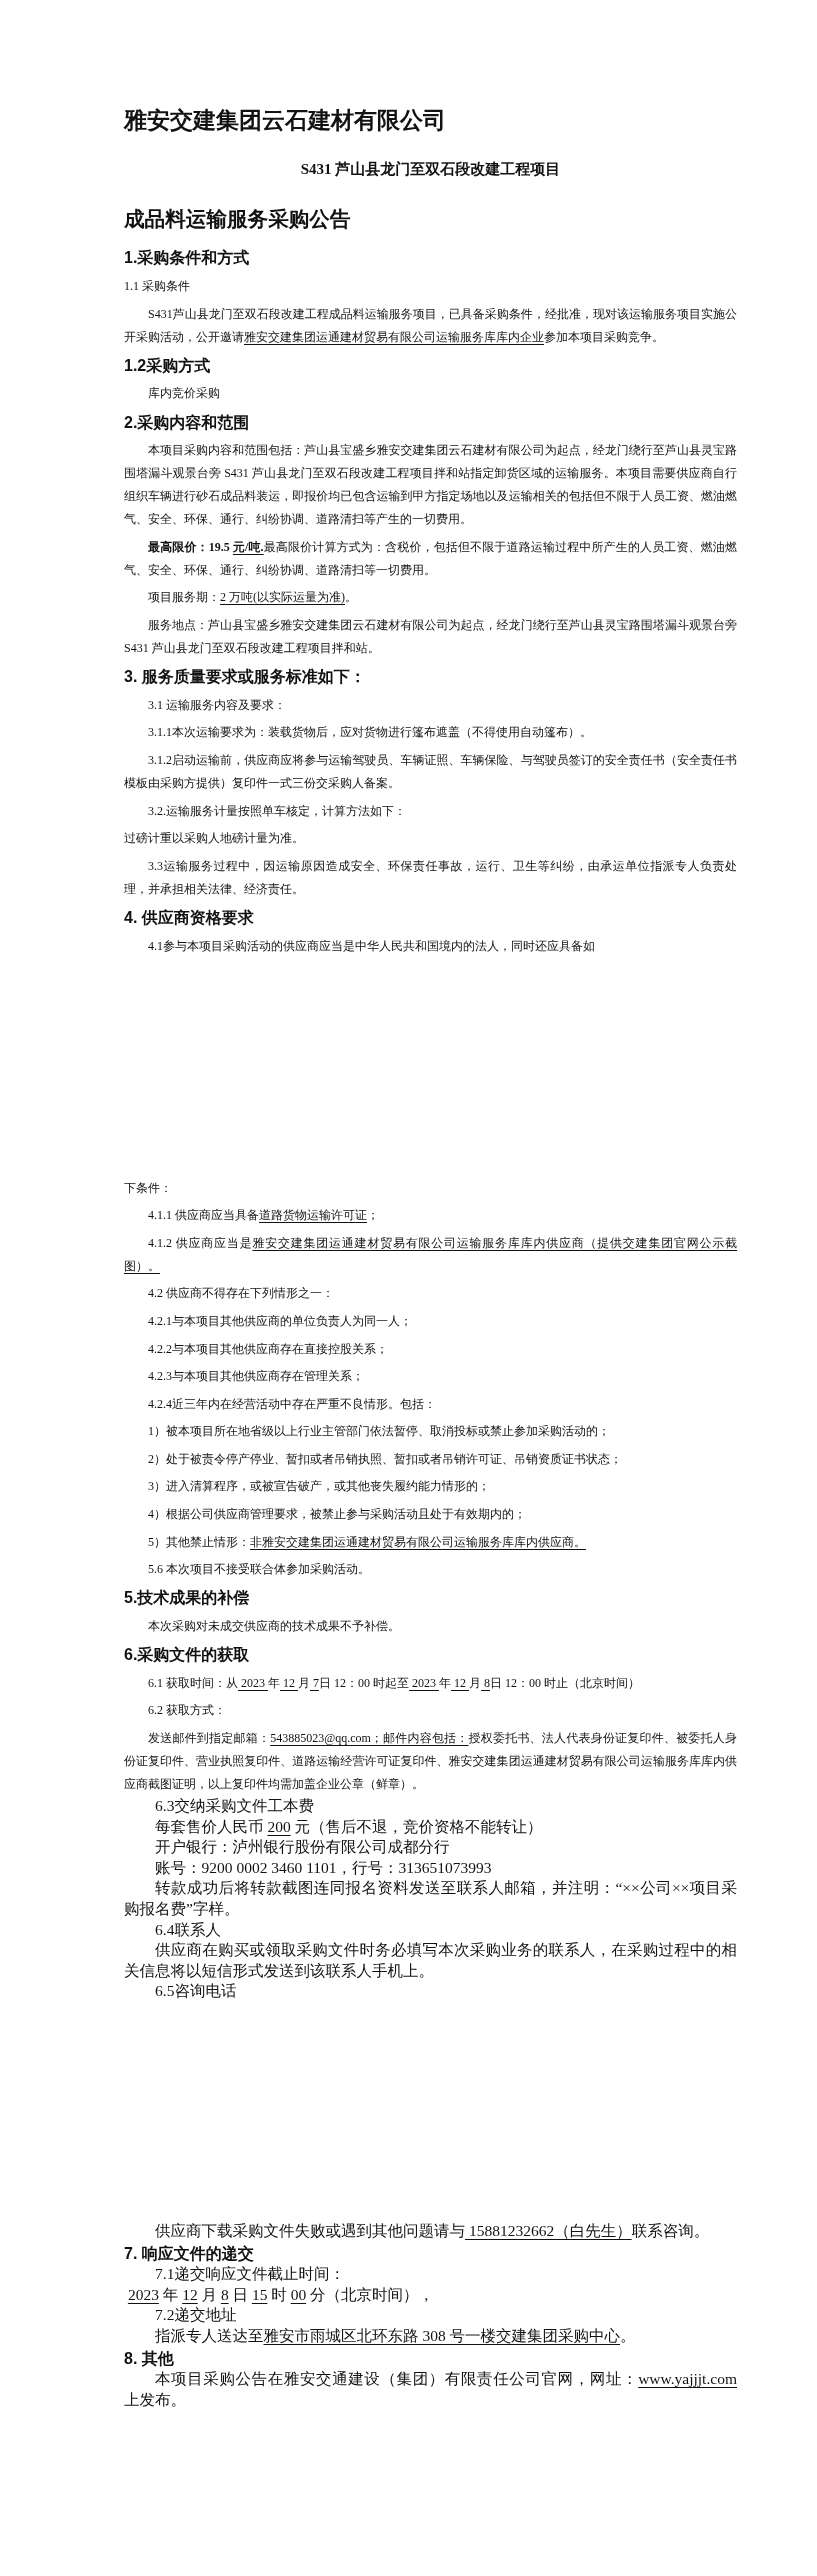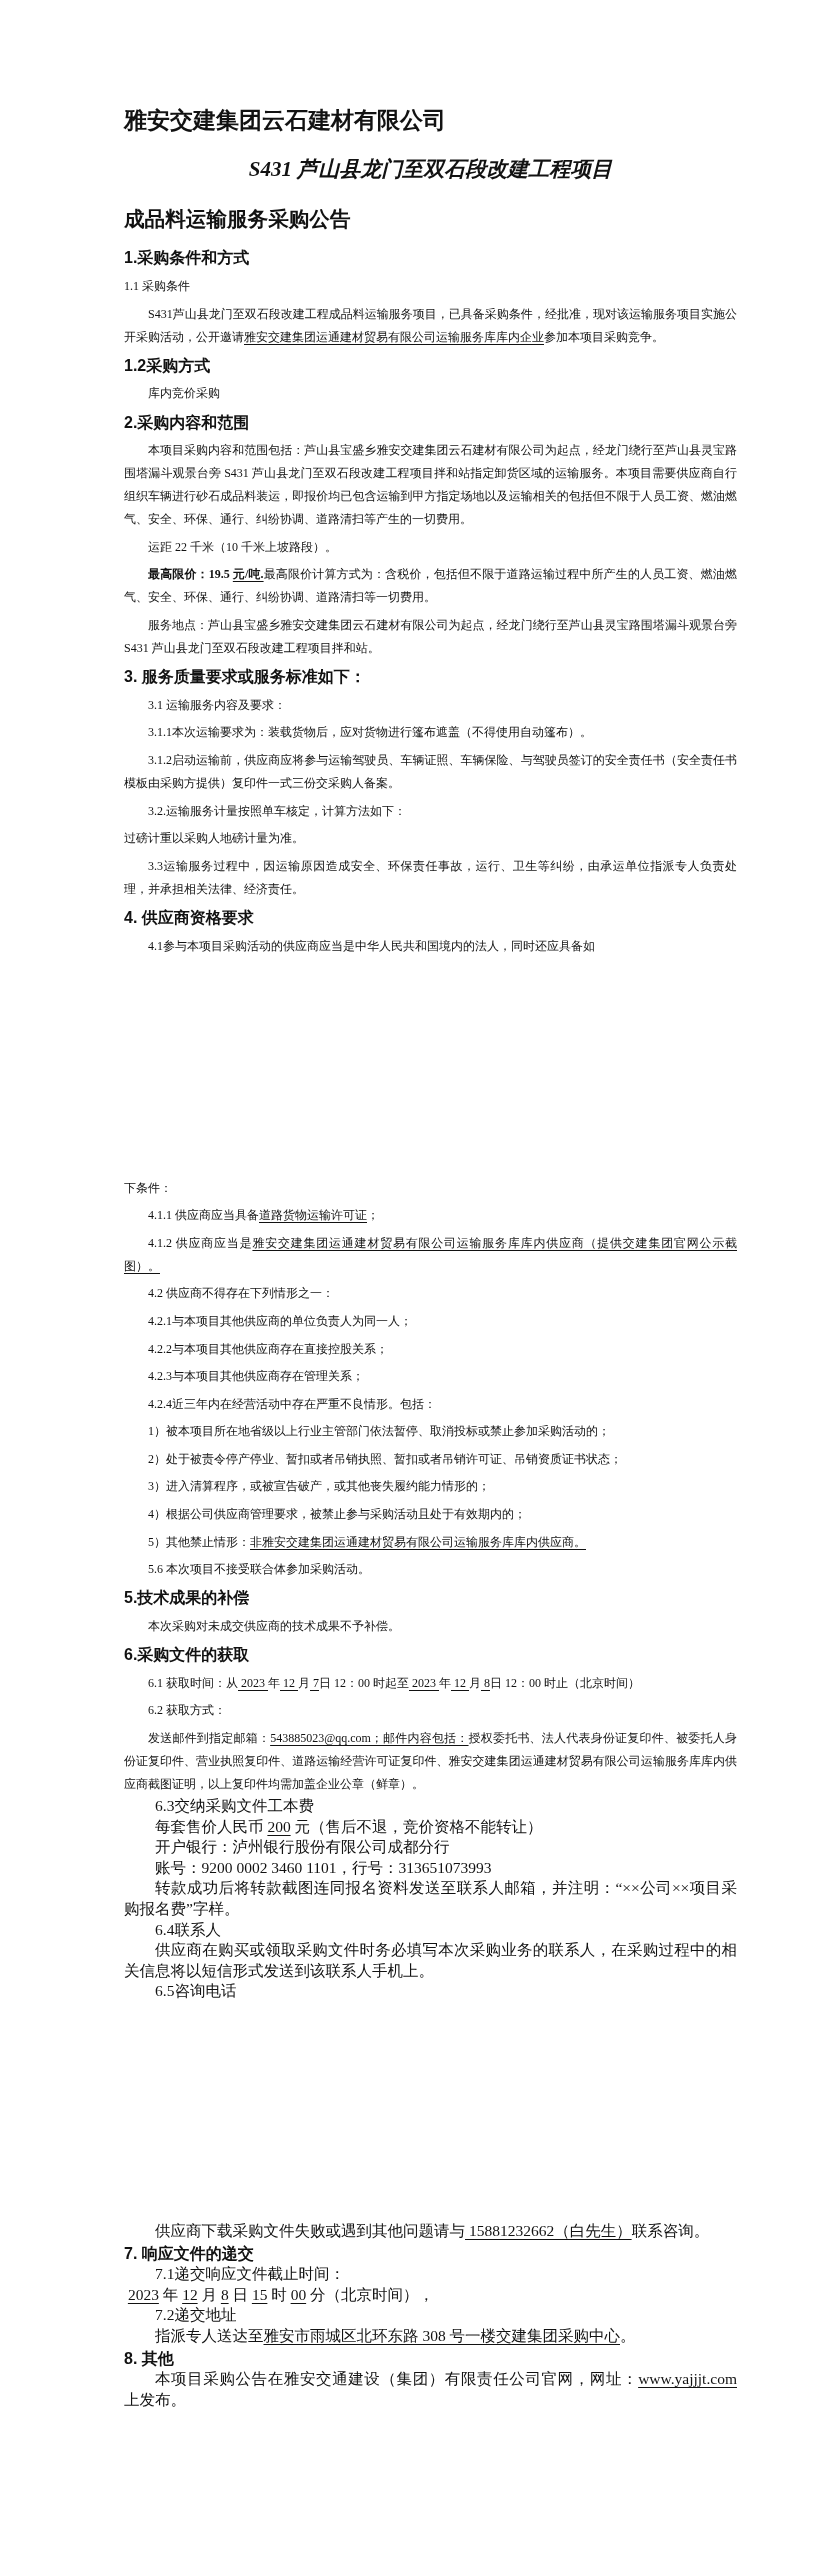--- a/index.html
+++ b/index.html
@@ -1,21 +1,21 @@
 <!DOCTYPE html>
 <html style="font-size:8.2px"><head>
 <meta charset="utf-8">
 <style>
   html,body{margin:0;padding:0;background:#ffffff;}
   .page{position:relative;width:818px;height:3470px;background:#fff;color:#121212;
         font-family:"Liberation Serif","DejaVu Serif",serif;overflow:hidden;}
   .content{padding:105px 81px 0 124px;}
   .t1{font-family:"Liberation Sans","DejaVu Sans",sans-serif;font-weight:bold;font-size:23px;
       line-height:30px;margin:0;}
-  .t2{font-weight:bold;font-size:21px;line-height:30px;text-align:center;margin:18.5px 0 0 0;font-style:italic;}
+  .t2{font-weight:bold;font-size:15px;line-height:30px;text-align:center;margin:18.5px 0 0 0;}
   .t3{font-weight:bold;font-size:20.6px;line-height:30px;text-align:left;margin:20.6px 0 0 0;}
   #doc-body{margin-top:12.4px;}
   #doc-body p{margin:0;}
   .h{font-family:"Liberation Sans","DejaVu Sans",sans-serif;font-weight:bold;
      font-size:16px;line-height:24px;margin-top:5.2px !important;}
   .b1{font-size:12px;line-height:23px;margin-top:4.6px !important;text-align:justify;}
   .t{font-size:15.5px;line-height:20.6px;margin-top:0 !important;text-align:justify;}
   .th{font-family:"Liberation Sans","DejaVu Sans",sans-serif;font-weight:bold;
       font-size:16px;line-height:21.6px;margin-top:1px !important;}
   .indent{text-indent:2em;}
@@ -32,22 +32,22 @@
     <p class="t2">S431 芦山县龙门至双石段改建工程项目</p>
     <p class="t3">成品料运输服务采购公告</p>
     <div id="doc-body">
         <p class="h"><span>1.采购条件和方式</span></p>
         <p class="b1"><span>1.1 采购条件</span></p>
         <p class="b1 indent"><span>S431芦山县龙门至双石段改建工程成品料运输服务项目，已具备采购条件，经批准，现对该运输服务项目实施公开采购活动，公开邀请</span><span class="u">雅安交建集团运通建材贸易有限公司运输服务库库内企业</span><span>参加本项目采购竞争。</span></p>
         <p class="h"><span>1.2采购方式</span></p>
         <p class="b1 indent"><span>库内竞价采购</span></p>
         <p class="h"><span>2.采购内容和范围</span></p>
         <p class="b1 indent"><span>本项目采购内容和范围包括：芦山县宝盛乡雅安交建集团云石建材有限公司为起点，经龙门绕行至芦山县灵宝路围塔漏斗观景台旁 S431 芦山县龙门至双石段改建工程项目拌和站指定卸货区域的运输服务。本项目需要供应商自行组织车辆进行砂石成品料装运，即报价均已包含运输到甲方指定场地以及运输相关的包括但不限于人员工资、燃油燃气、安全、环保、通行、纠纷协调、道路清扫等产生的一切费用。</span></p>
-        <p class="b1 indent"><span>运距 22 千米（10 千米上坡路段）。</span></p>
         <p class="b1 indent"><span class="b">最高限价：19.5 </span><span class="b u">元/吨.</span><span>最高限价计算方式为：含税价，包括但不限于道路运输过程中所产生的人员工资、燃油燃气、安全、环保、通行、纠纷协调、道路清扫等一切费用。</span></p>
+        <p class="b1 indent"><span>项目服务期：</span><span class="u">2 万吨(以实际运量为准)</span><span>。</span></p>
         <p class="b1 indent"><span>服务地点：芦山县宝盛乡雅安交建集团云石建材有限公司为起点，经龙门绕行至芦山县灵宝路围塔漏斗观景台旁 S431 芦山县龙门至双石段改建工程项目拌和站。</span></p>
         <p class="h"><span>3. 服务质量要求或服务标准如下：</span></p>
         <p class="b1 indent"><span>3.1 运输服务内容及要求：</span></p>
         <p class="b1 indent"><span>3.1.1本次运输要求为：装载货物后，应对货物进行篷布遮盖（不得使用自动篷布）。</span></p>
         <p class="b1 indent"><span>3.1.2启动运输前，供应商应将参与运输驾驶员、车辆证照、车辆保险、与驾驶员签订的安全责任书（安全责任书模板由采购方提供）复印件一式三份交采购人备案。</span></p>
         <p class="b1 indent"><span>3.2.运输服务计量按照单车核定，计算方法如下：</span></p>
         <p class="b1"><span>过磅计重以采购人地磅计量为准。</span></p>
         <p class="b1 indent"><span>3.3运输服务过程中，因运输原因造成安全、环保责任事故，运行、卫生等纠纷，由承运单位指派专人负责处理，并承担相关法律、经济责任。</span></p>
         <p class="h"><span>4. 供应商资格要求</span></p>
         <p class="b1 indent"><span>4.1参与本项目采购活动的供应商应当是中华人民共和国境内的法人，同时还应具备如</span></p>

